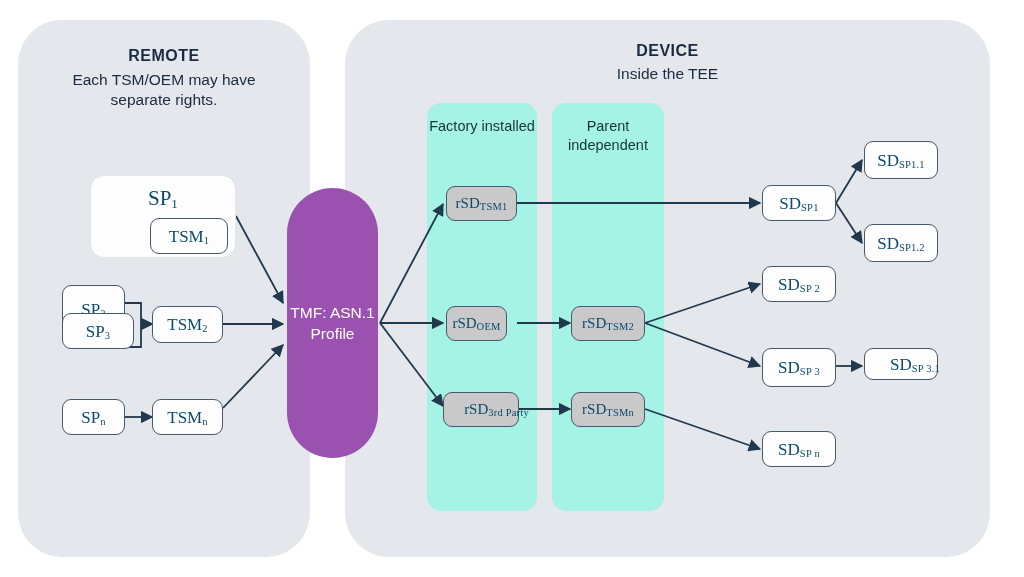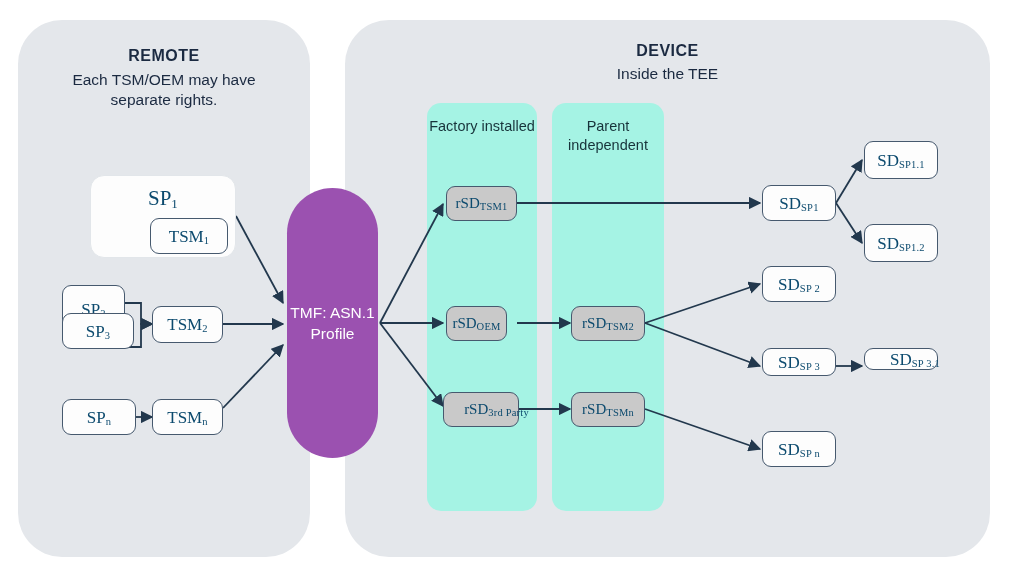--- a/index.html
+++ b/index.html
@@ -220,21 +220,21 @@
     <span class="lbl">
       <span>SP</span><sub>3</sub>
     </span>
   </div>
   <div class="node white" style="left:152px; top:306px; width:71px; height:37px;">
     <span class="lbl">
       <span>TSM</span><sub>2</sub>
     </span>
   </div>
 
-  <div class="node white" style="left:62px; top:399px; width:74px; height:36px;">
+  <div class="node white" style="left:62px; top:399px; width:63px; height:36px;">
     <span class="lbl">
       <span>SP</span><sub>n</sub>
     </span>
   </div>
   <div class="node white" style="left:152px; top:399px; width:71px; height:36px;">
     <span class="lbl">
       <span>TSM</span><sub>n</sub>
     </span>
   </div>
 
@@ -277,26 +277,26 @@
   <div class="node white" style="left:864px; top:224px; width:74px; height:38px;">
     <span class="lbl">
       <span>SD</span><sub>SP1.2</sub>
     </span>
   </div>
   <div class="node white" style="left:762px; top:266px; width:74px; height:36px;">
     <span class="lbl">
       <span>SD</span><sub>SP 2</sub>
     </span>
   </div>
-  <div class="node white" style="left:762px; top:348px; width:74px; height:28px;">
+  <div class="node white" style="left:762px; top:348px; width:74px; height:39px;">
     <span class="lbl">
       <span>SD</span><sub>SP 3</sub>
     </span>
   </div>
-  <div class="node white" style="left:864px; top:348px; width:74px; height:22px;padding-left:28px;">
+  <div class="node white" style="left:864px; top:348px; width:74px; height:32px;padding-left:28px;">
     <span class="lbl">
       <span>SD</span><sub>SP 3.1</sub>
     </span>
   </div>
   <div class="node white" style="left:762px; top:431px; width:74px; height:36px;">
     <span class="lbl">
       <span>SD</span><sub>SP n</sub>
     </span>
   </div>
 

